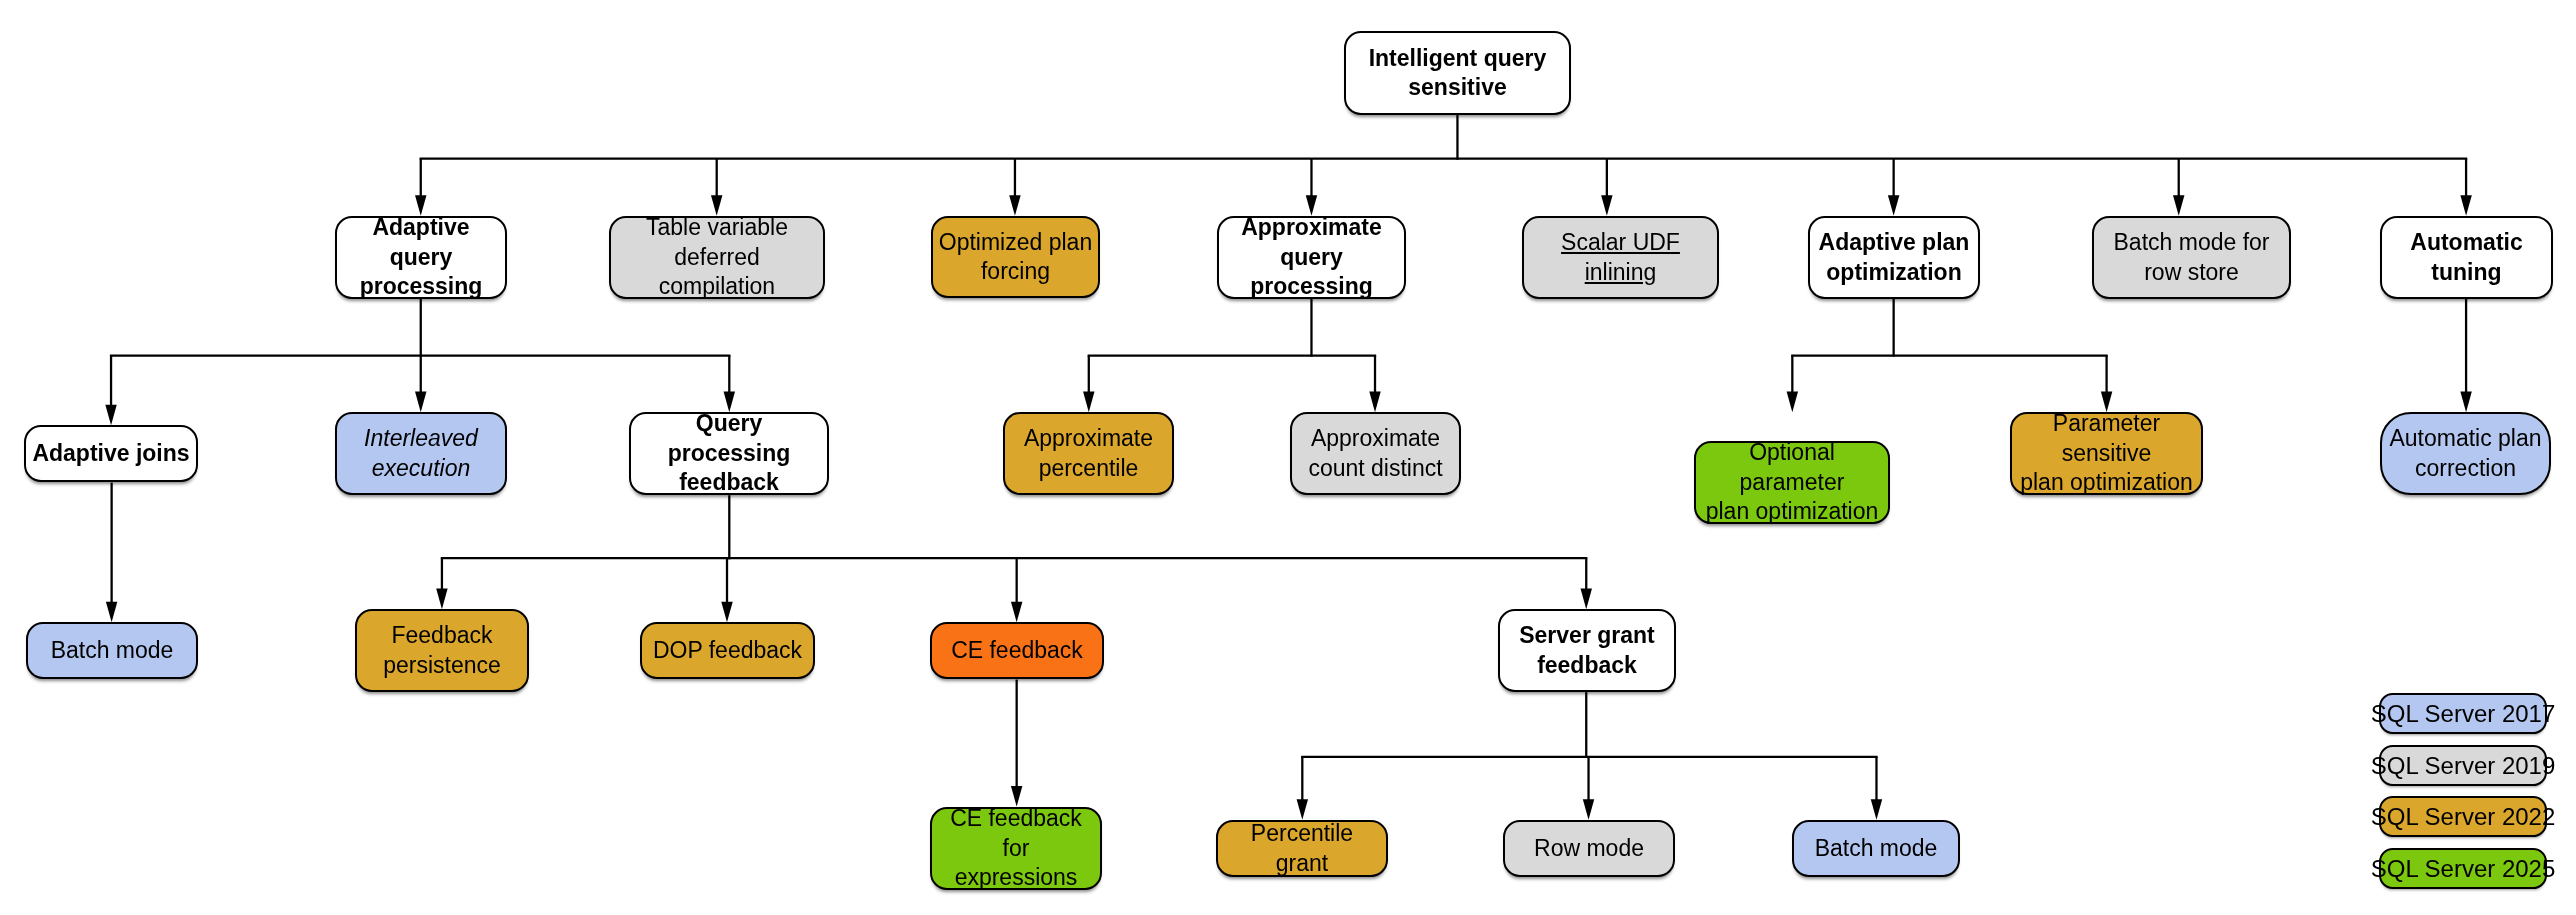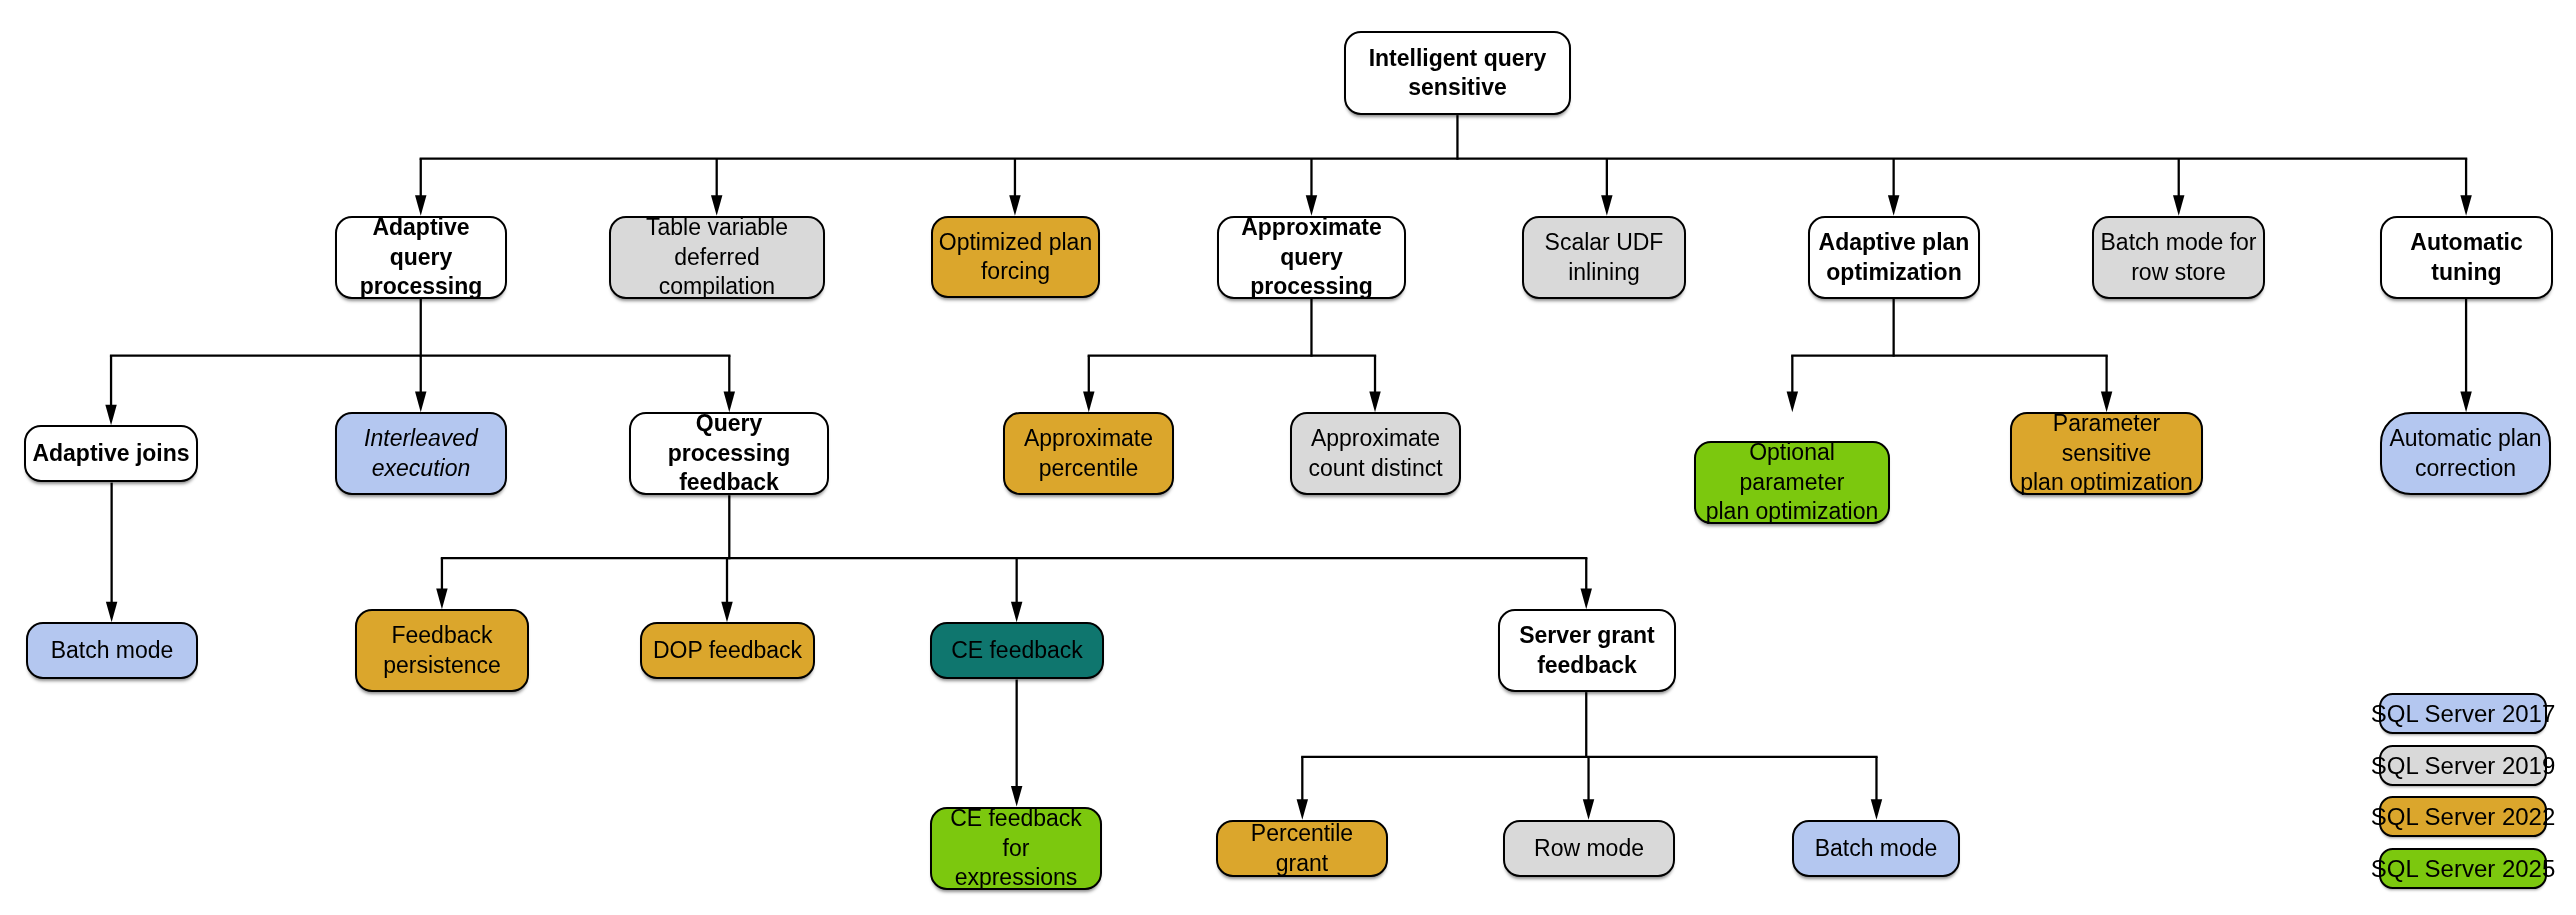--- a/index.html
+++ b/index.html
@@ -101,25 +101,25 @@
 sensitive</div>
 
   <div class="node white" style="left:335px;top:216px;width:172px;height:83px">Adaptive query
 processing</div>
   <div class="node" style="left: 609px; top: 216px; width: 216px; height: 83px; background-color: rgb(217, 217, 217);">Table variable
 deferred compilation</div>
   <div class="node" style="left: 931px; top: 216px; width: 169px; height: 82px; background-color: rgb(219, 166, 44);">Optimized plan
 forcing</div>
   <div class="node white" style="left:1217px;top:216px;width:189px;height:83px">Approximate
 query processing</div>
-  <div class="node" style="left: 1522px; top: 216px; width: 164px; height: 83px; background-color: rgb(217, 217, 217);">Scalar UDF
+  <div class="node" style="left: 1522px; top: 216px; width: 197px; height: 83px; background-color: rgb(217, 217, 217); text-decoration: underline;">Scalar UDF
 inlining</div>
   <div class="node white" style="left:1808px;top:216px;width:172px;height:83px">Adaptive plan
 optimization</div>
-  <div class="node" style="left: 2092px; top: 216px; width: 173px; height: 83px; background-color: rgb(217, 217, 217);">Batch mode for
+  <div class="node" style="left: 2092px; top: 216px; width: 199px; height: 83px; background-color: rgb(217, 217, 217);">Batch mode for
 row store</div>
   <div class="node white" style="left:2380px;top:216px;width:173px;height:83px">Automatic
 tuning</div>
 
   <div class="node white" style="left:24px;top:425px;width:174px;height:57px">Adaptive joins</div>
   <div class="node" style="left: 335px; top: 412px; width: 172px; height: 83px; background-color: rgb(180, 199, 240); font-style: italic;">Interleaved
 execution</div>
   <div class="node white" style="left:629px;top:412px;width:200px;height:83px">Query processing
 feedback</div>
   <div class="node" style="left: 1003px; top: 412px; width: 171px; height: 83px; background-color: rgb(219, 166, 44);">Approximate
@@ -130,21 +130,21 @@
 plan optimization</div>
   <div class="node" style="left: 2010px; top: 412px; width: 193px; height: 83px; background-color: rgb(219, 166, 44);">Parameter sensitive
 plan optimization</div>
   <div class="node" style="left: 2380px; top: 412px; width: 171px; height: 83px; background-color: rgb(180, 199, 240); border-radius: 31px;">Automatic plan
 correction</div>
 
   <div class="node" style="left: 26px; top: 622px; width: 172px; height: 57px; background-color: rgb(180, 199, 240);">Batch mode</div>
   <div class="node" style="left: 355px; top: 609px; width: 174px; height: 83px; background-color: rgb(219, 166, 44);">Feedback
 persistence</div>
   <div class="node" style="left: 640px; top: 622px; width: 175px; height: 57px; background-color: rgb(219, 166, 44);">DOP feedback</div>
-  <div class="node" style="left: 930px; top: 622px; width: 174px; height: 57px; background-color: #0f766e;">CE feedback</div>
+  <div class="node" style="left: 930px; top: 622px; width: 174px; height: 57px; background-color: #f97316;">CE feedback</div>
   <div class="node white" style="left:1498px;top:609px;width:178px;height:83px">Server grant
 feedback</div>
 
   <div class="node" style="left: 930px; top: 807px; width: 172px; height: 83px; background-color: rgb(124, 200, 14);">CE feedback for
 expressions</div>
   <div class="node" style="left: 1216px; top: 820px; width: 172px; height: 57px; background-color: rgb(219, 166, 44);">Percentile grant</div>
   <div class="node" style="left: 1503px; top: 820px; width: 172px; height: 57px; background-color: rgb(217, 217, 217);">Row mode</div>
   <div class="node" style="left: 1792px; top: 820px; width: 168px; height: 57px; background-color: rgb(180, 199, 240);">Batch mode</div>
 
   <div>

